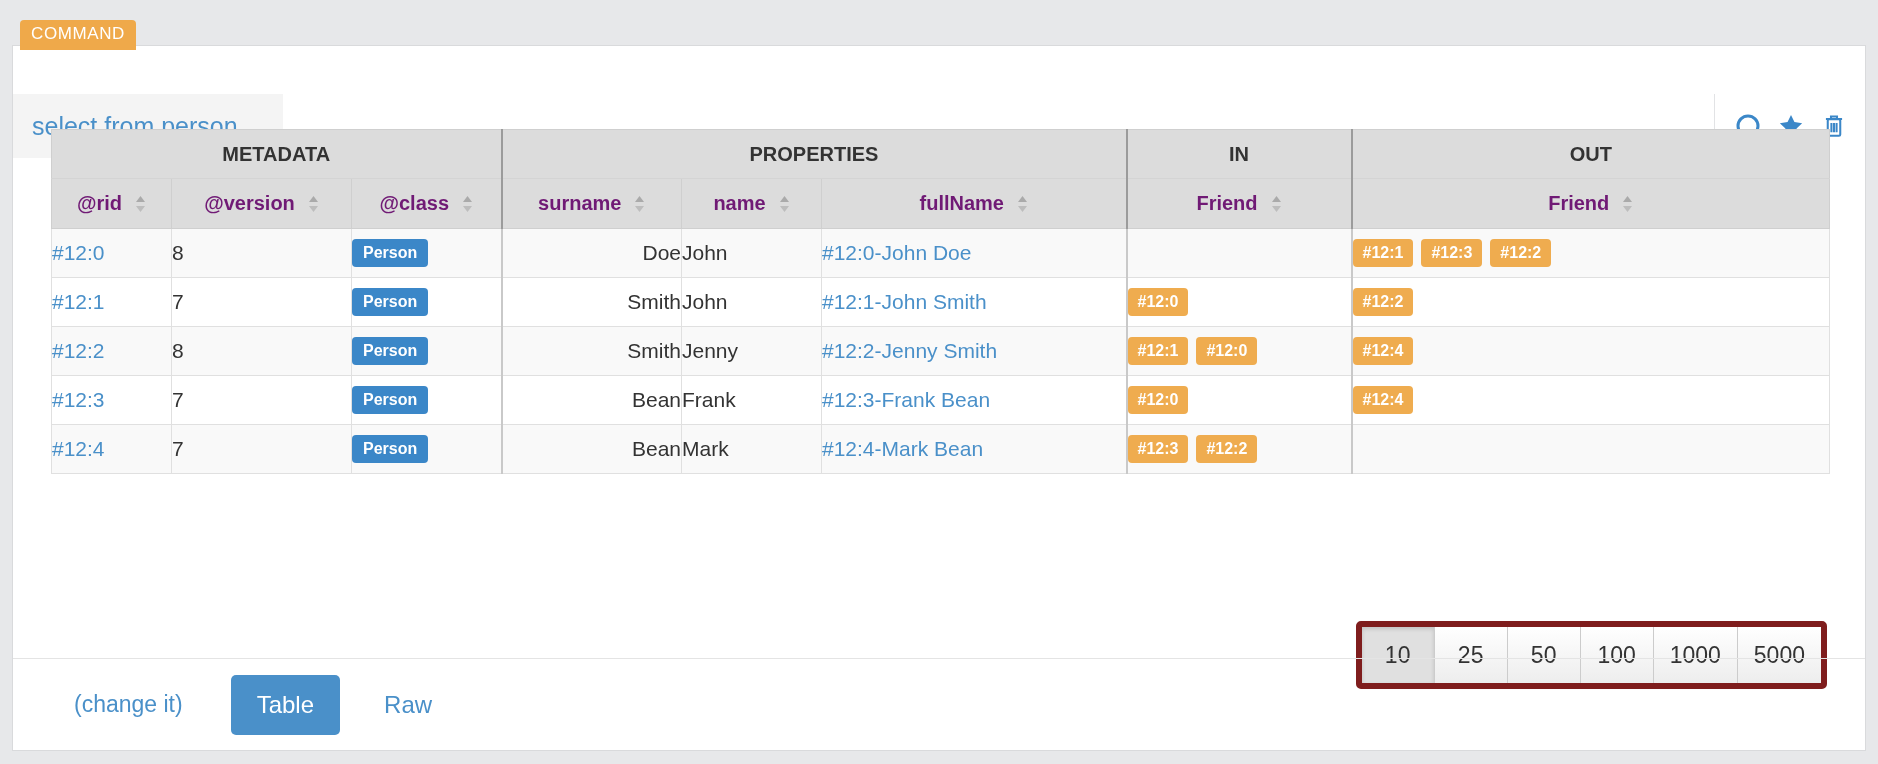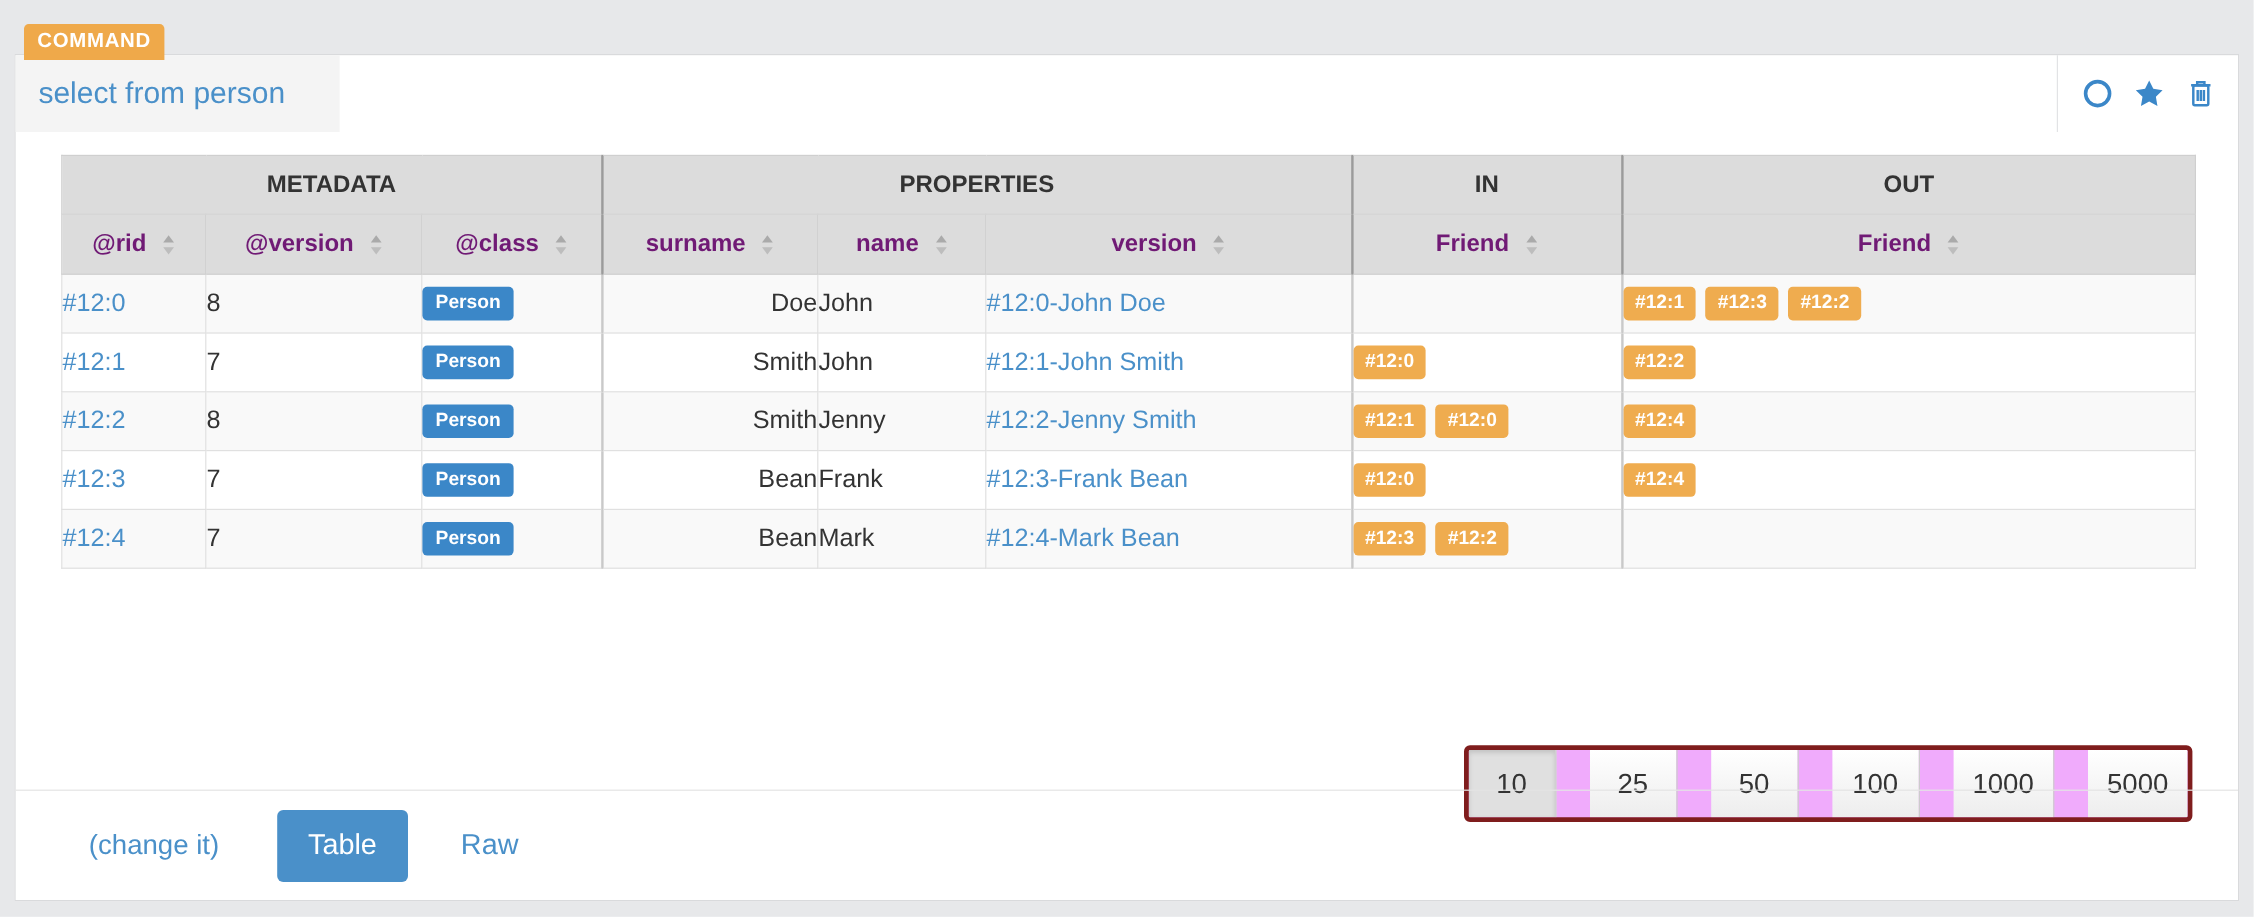--- a/index.html
+++ b/index.html
@@ -16,21 +16,21 @@
   }
 
   
   .command-badge {
     position: absolute;
     left: 20px;
     top: 20px;
     background: #efa94a;
     color: #ffffff;
     font-size: 17px;
-    font-weight: bold;
+    font-weight: normal;
     letter-spacing: 0.6px;
     padding: 5px 11px 6px 11px;
     border-radius: 4px 4px 0 0;
     line-height: 1.1;
     z-index: 5;
   }
 
   
   .panel {
     position: absolute;
@@ -40,20 +40,21 @@
     height: 706px;
     background: #ffffff;
     border: 1px solid #d9dadc;
     box-sizing: border-box;
   }
 
   
   .query-bar {
     position: relative;
     height: 64px;
+    margin-top: 48px;
   }
   .query-text {
     position: absolute;
     left: 0px;
     top: 0px;
     width: 270px;
     height: 64px;
     line-height: 64px;
     background: #f4f4f4;
     color: #4a90c9;
@@ -179,25 +180,24 @@
     margin-right: 8px;
   }
   .cell-chips { display: flex; align-items: center; }
 
   
   .pagesize {
     position: absolute;
     right: 38px;
     top: 575px;
     display: flex;
-    border: 4px solid #7f1d1d;
+    border: 6px solid #7f1d1d;
     border-radius: 5px;
     overflow: hidden;
-    background: #f0abfc;
-    gap: 28px;
+    background: #0369a1;
   }
   .pagesize .pbtn {
     min-width: 73px;
     height: 56px;
     line-height: 56px;
     text-align: center;
     font-size: 23px;
     color: #333333;
     background: linear-gradient(to bottom, #ffffff 0%, #ededed 100%);
     border-right: 1px solid #cccccc;
@@ -361,21 +361,21 @@
               <span class="sort-ico">
                 <svg width="11" height="20" viewBox="0 0 11 20" aria-hidden="true">
                   <path fill="#aaaaaa" d="M5.5 2 L10 8 L1 8 Z"></path>
                   <path fill="#bdbdbd" d="M5.5 18 L1 12 L10 12 Z"></path>
                 </svg>
               </span>
             </div>
           </th>
           <th>
             <div class="th-inner">
-              <span>version</span>
+              <span>fullName</span>
               <span class="sort-ico">
                 <svg width="11" height="20" viewBox="0 0 11 20" aria-hidden="true">
                   <path fill="#aaaaaa" d="M5.5 2 L10 8 L1 8 Z"></path>
                   <path fill="#bdbdbd" d="M5.5 18 L1 12 L10 12 Z"></path>
                 </svg>
               </span>
             </div>
           </th>
           <th class="sep-left">
             <div class="th-inner">

